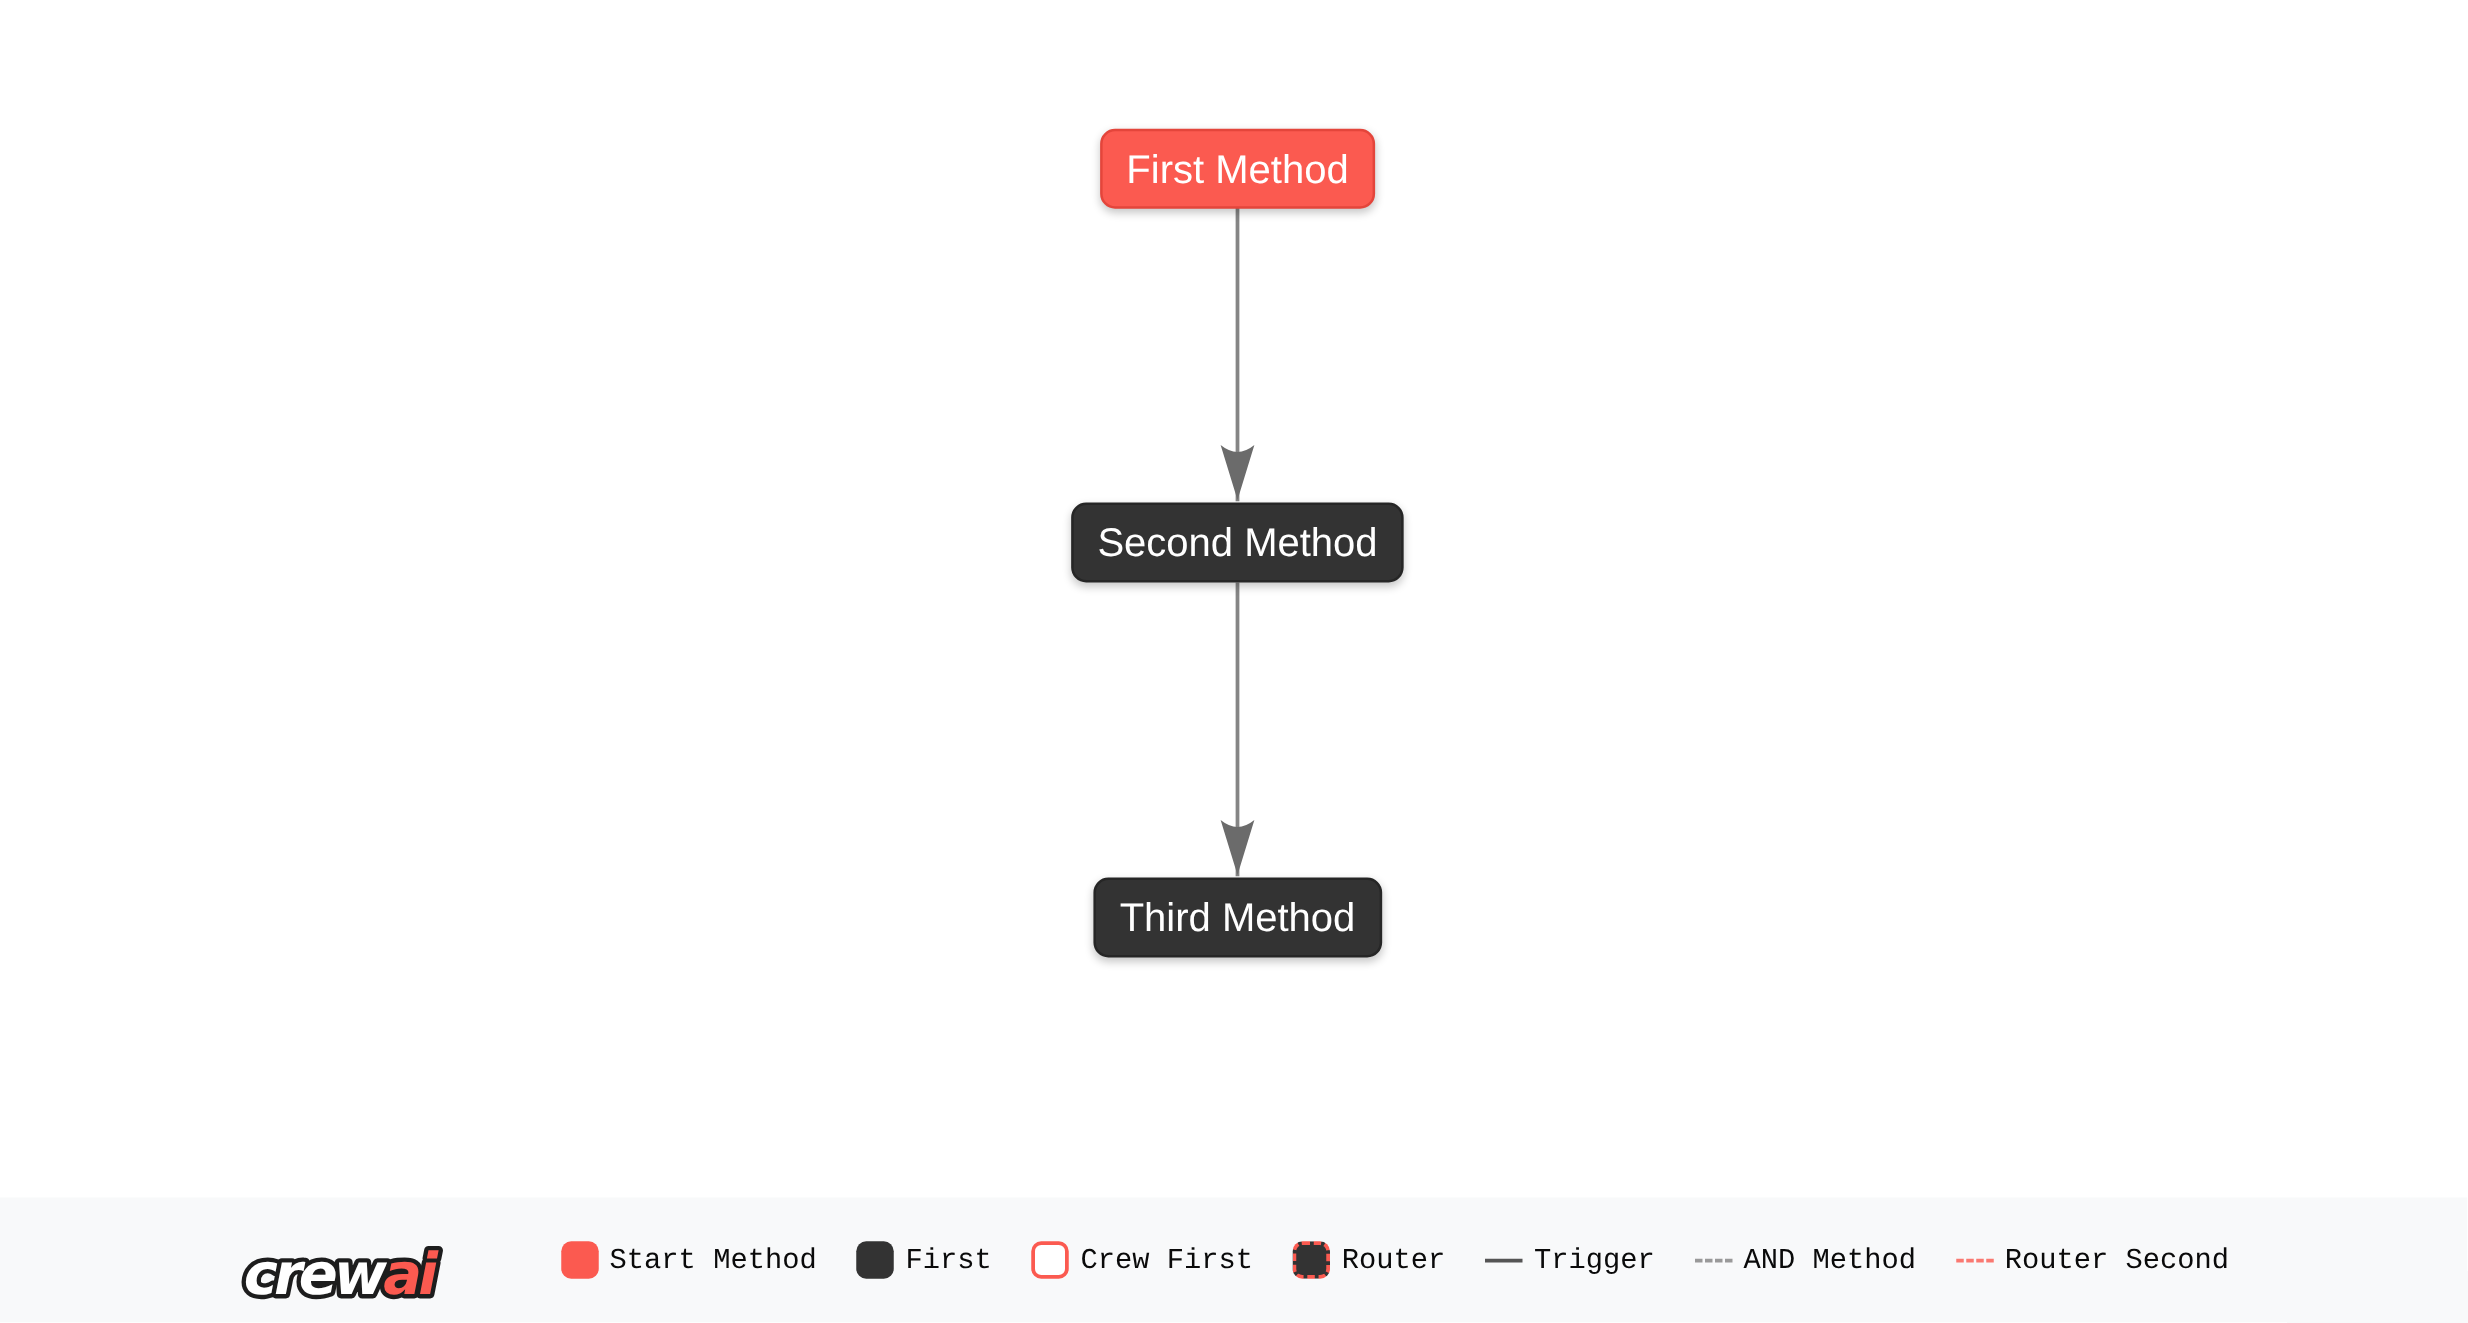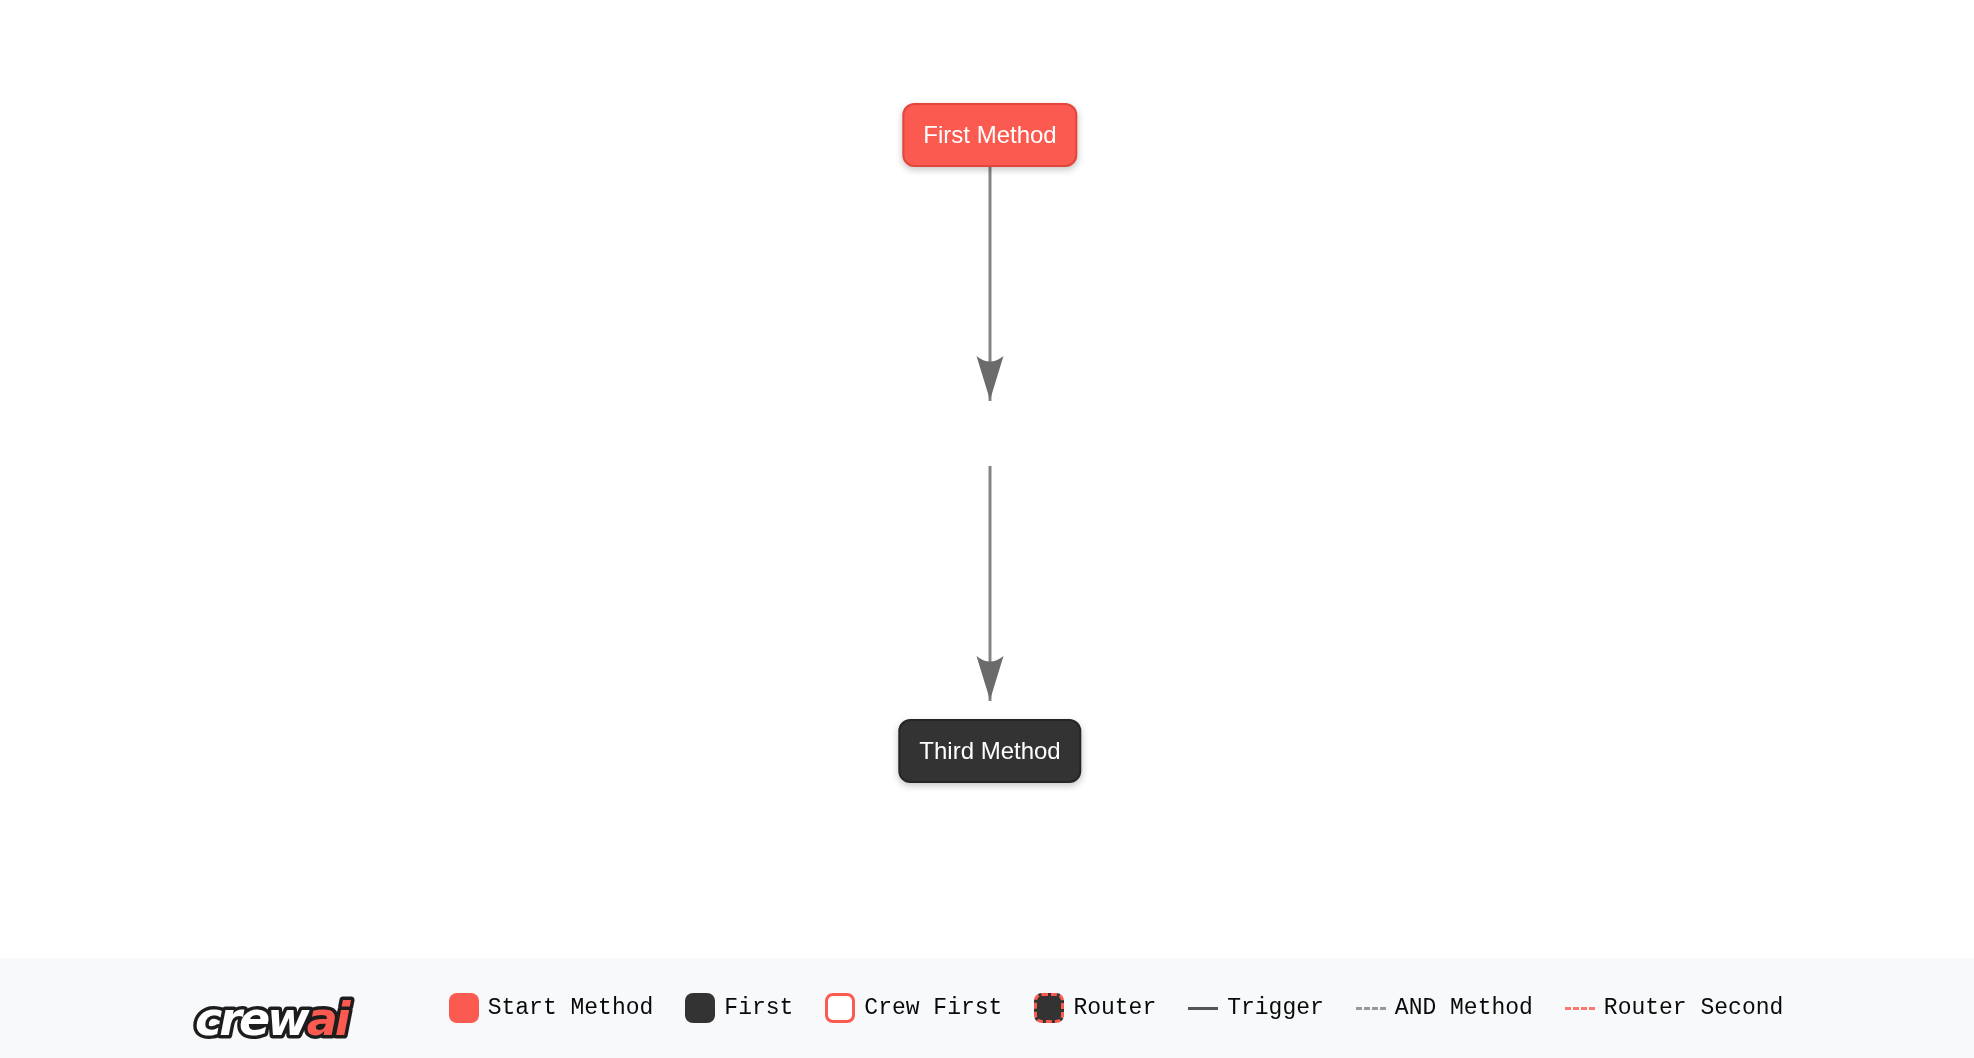--- a/index.html
+++ b/index.html
@@ -28,39 +28,39 @@
     pointer-events: none;
   }
   .node {
     position: absolute;
     left: 990px;
     transform: translateX(-50%);
     height: 60px;
     line-height: 60px;
     padding: 0 19px;
     border-radius: 12px;
-    font-size: 24px;
+    font-size: 32px;
     color: #ffffff;
     white-space: nowrap;
     text-align: center;
     box-shadow: 0 3px 7px rgba(0,0,0,0.22);
     cursor: pointer;
     user-select: none;
   }
   .node-start {
     top: 103px;
     background: #fb5a50;
     border: 2px solid #e4453b;
   }
   .node-dark {
     background: #333333;
     border: 2px solid #262626;
   }
   .node-pos-2 { top: 402px; }
-  .node-pos-3 { top: 719px; }
+  .node-pos-3 { top: 702px; }
 
   
   .legend-bar {
     position: absolute;
     left: 0;
     bottom: 0;
     width: 100%;
     height: 100px;
     background: #f8f9fa;
     display: flex;
@@ -114,20 +114,21 @@
         <line x1="990" y1="166" x2="990" y2="401" stroke="#858585" stroke-width="3"></line>
         <path d="M990,400 L976.5,356 Q990,367 1003.5,356 Z" fill="#6b6b6b"></path>
       </g>
       <g>
         <line x1="990" y1="466" x2="990" y2="701" stroke="#858585" stroke-width="3"></line>
         <path d="M990,700 L976.5,656 Q990,667 1003.5,656 Z" fill="#6b6b6b"></path>
       </g>
     </svg>
 
     <div class="node node-start">First Method</div>
+    <div class="node node-dark node-pos-2">Second Method</div>
     <div class="node node-dark node-pos-3">Third Method</div>
   </div>
 
   <footer class="legend-bar">
 
     <div class="brand">
       <svg width="212" height="58" viewBox="0 0 212 58">
         <text x="4" y="43" font-family="DejaVu Sans, sans-serif" font-size="46" font-style="italic" font-weight="bold" letter-spacing="-3" stroke="#1d1d1d" stroke-width="7" stroke-linejoin="round" paint-order="stroke"><tspan fill="#ffffff">crew</tspan><tspan fill="#fb5a50">ai</tspan></text>
       </svg>
     </div>

